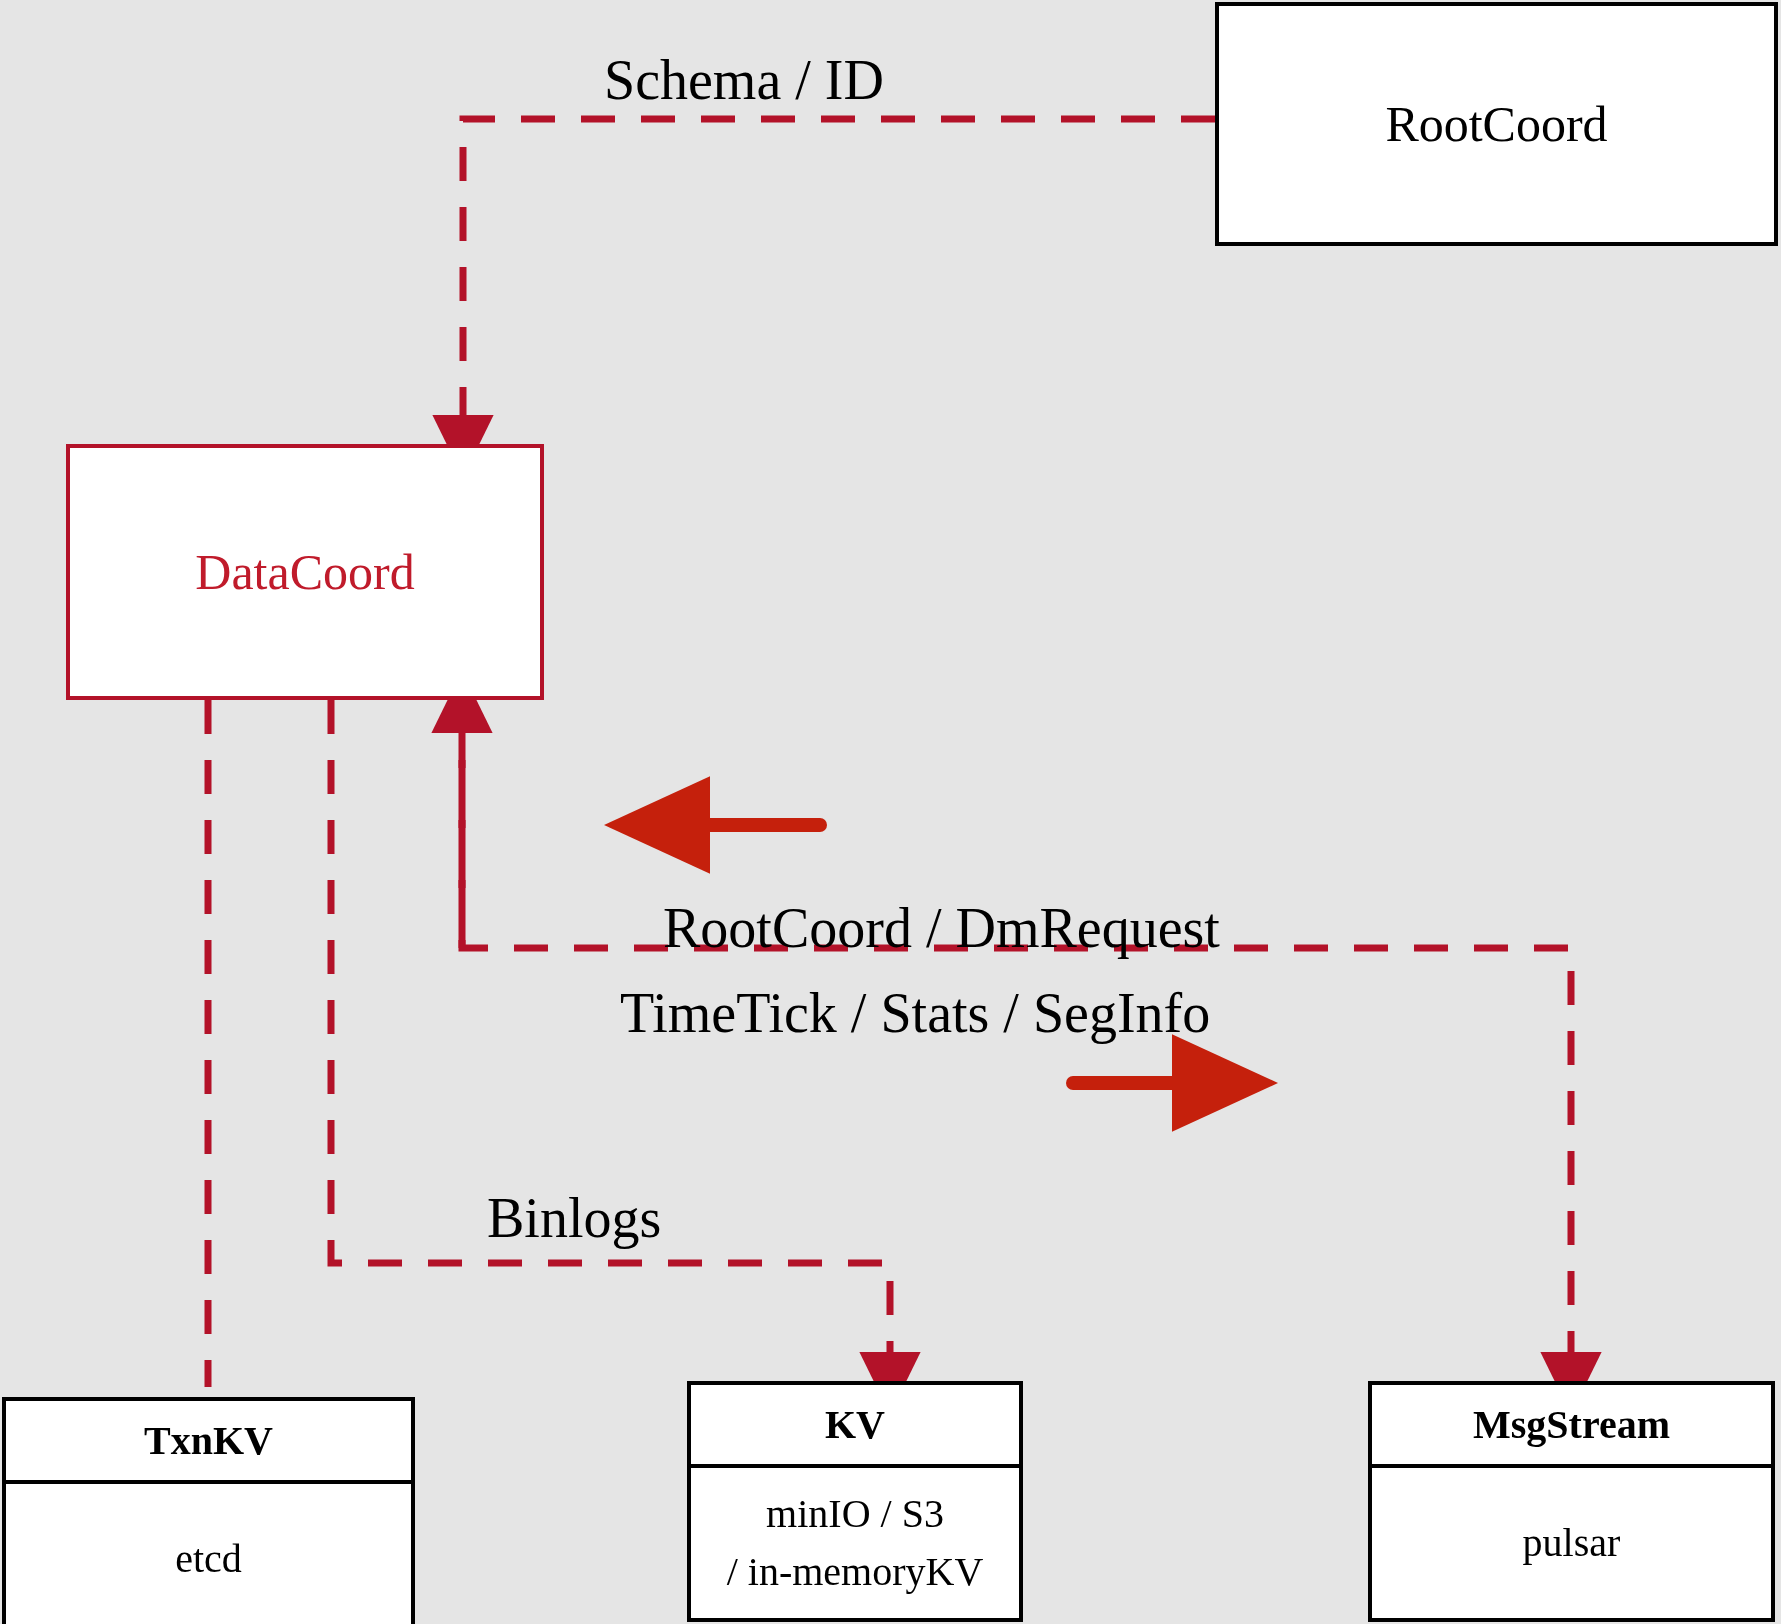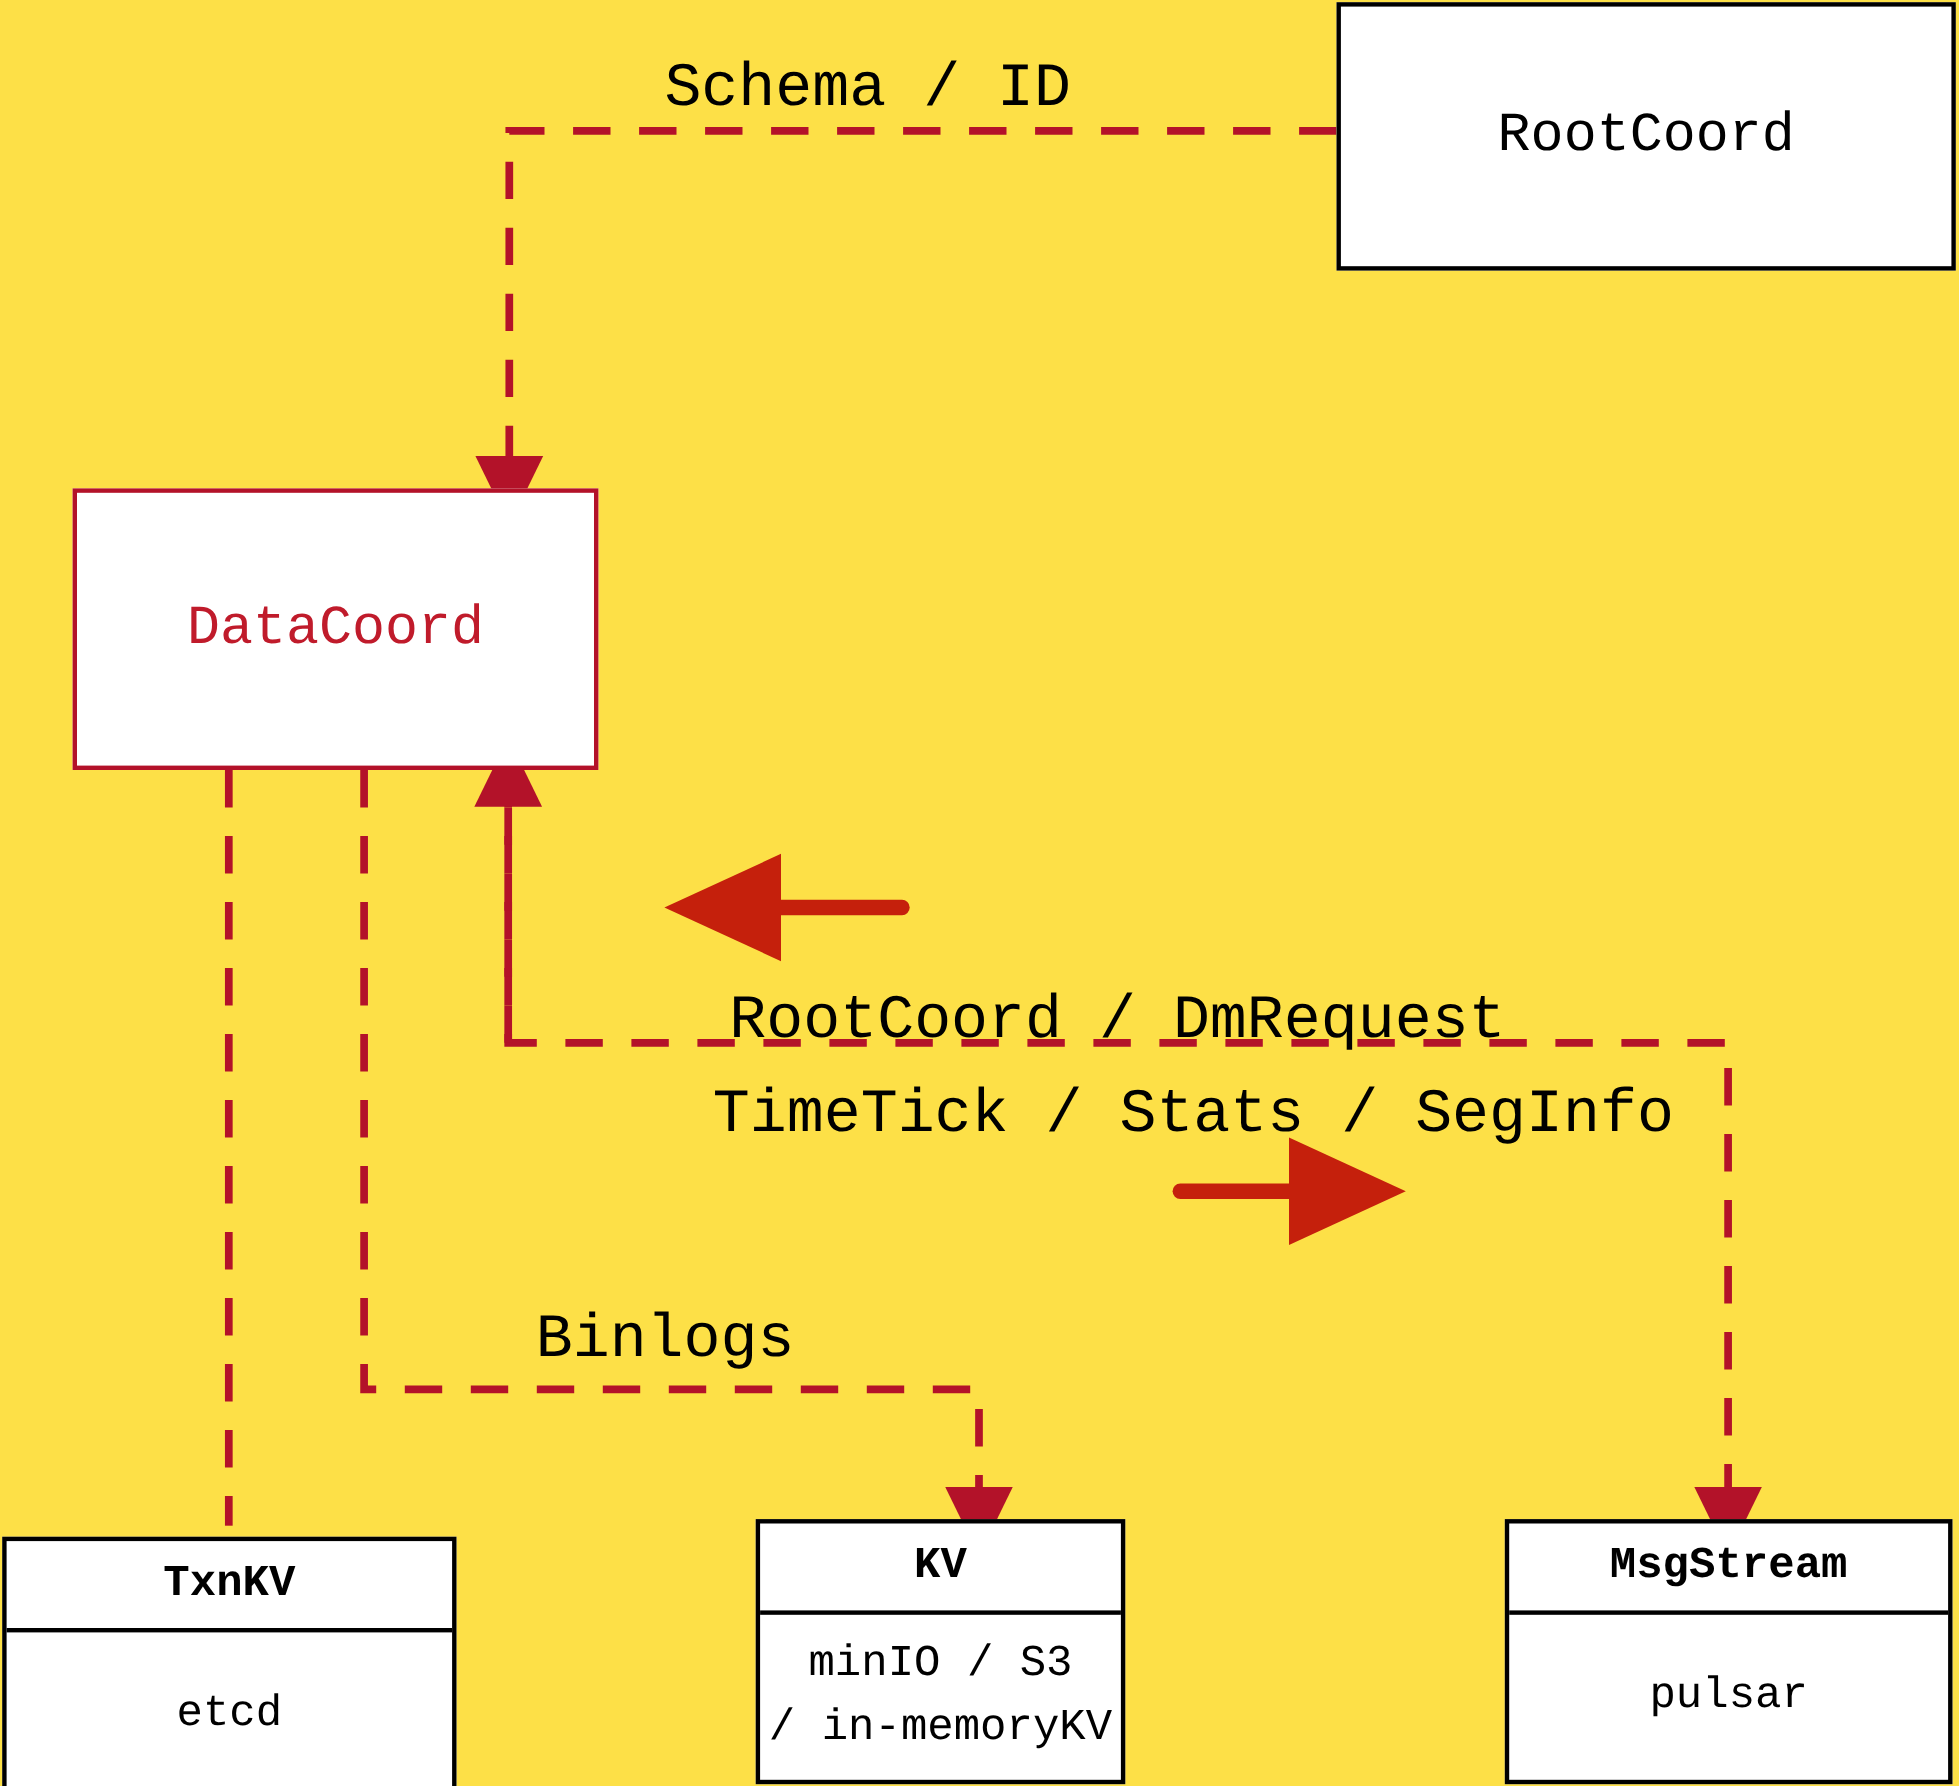--- a/index.html
+++ b/index.html
@@ -5,22 +5,22 @@
 <style>
   html, body {
     margin: 0;
     padding: 0;
     background: #ffffff;
   }
   #canvas {
     position: relative;
     width: 1781px;
     height: 1624px;
-    background: #fde047;
-    font-family: Liberation Mono, monospace;
+    background: #e5e5e5;
+    font-family: Liberation Serif, serif;
     overflow: hidden;
   }
   #svg-layer {
     position: absolute;
     left: 0;
     top: 0;
     width: 1781px;
     height: 1624px;
   }
   .node-box {
@@ -154,17 +154,17 @@
     <div class="stack-header">MsgStream</div>
     <div class="stack-body">
       <div>pulsar</div>
     </div>
   </div>
 
   <div class="edge-label" style="left:604px; top:52px;">Schema / ID</div>
 
   <div class="edge-label" style="left:663px; top:900px;">RootCoord / DmRequest</div>
 
-  <div class="edge-label" style="left:648px; top:985px;text-align:right;">TimeTick / Stats / SegInfo</div>
+  <div class="edge-label" style="left:620px; top:985px;text-align:right;">TimeTick / Stats / SegInfo</div>
 
   <div class="edge-label" style="left:487px; top:1190px;">Binlogs</div>
 
 </div>
 
 </body></html>

